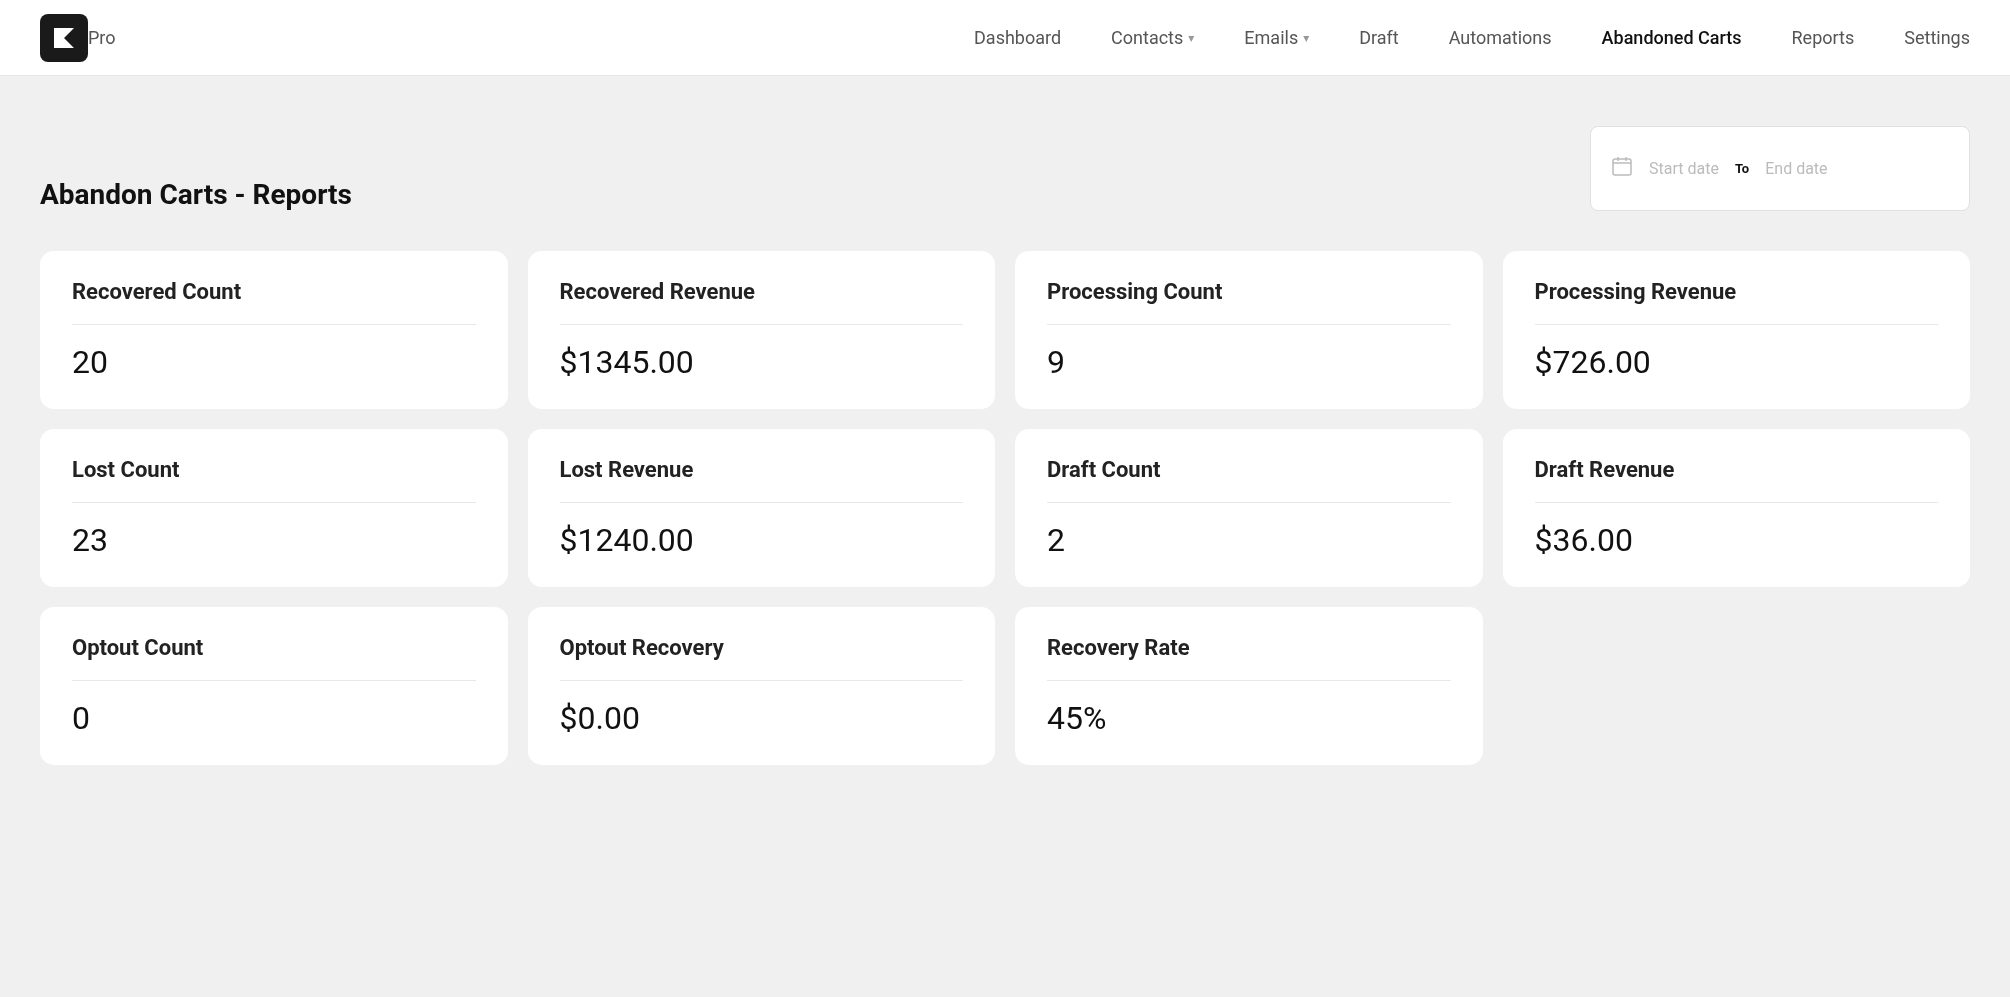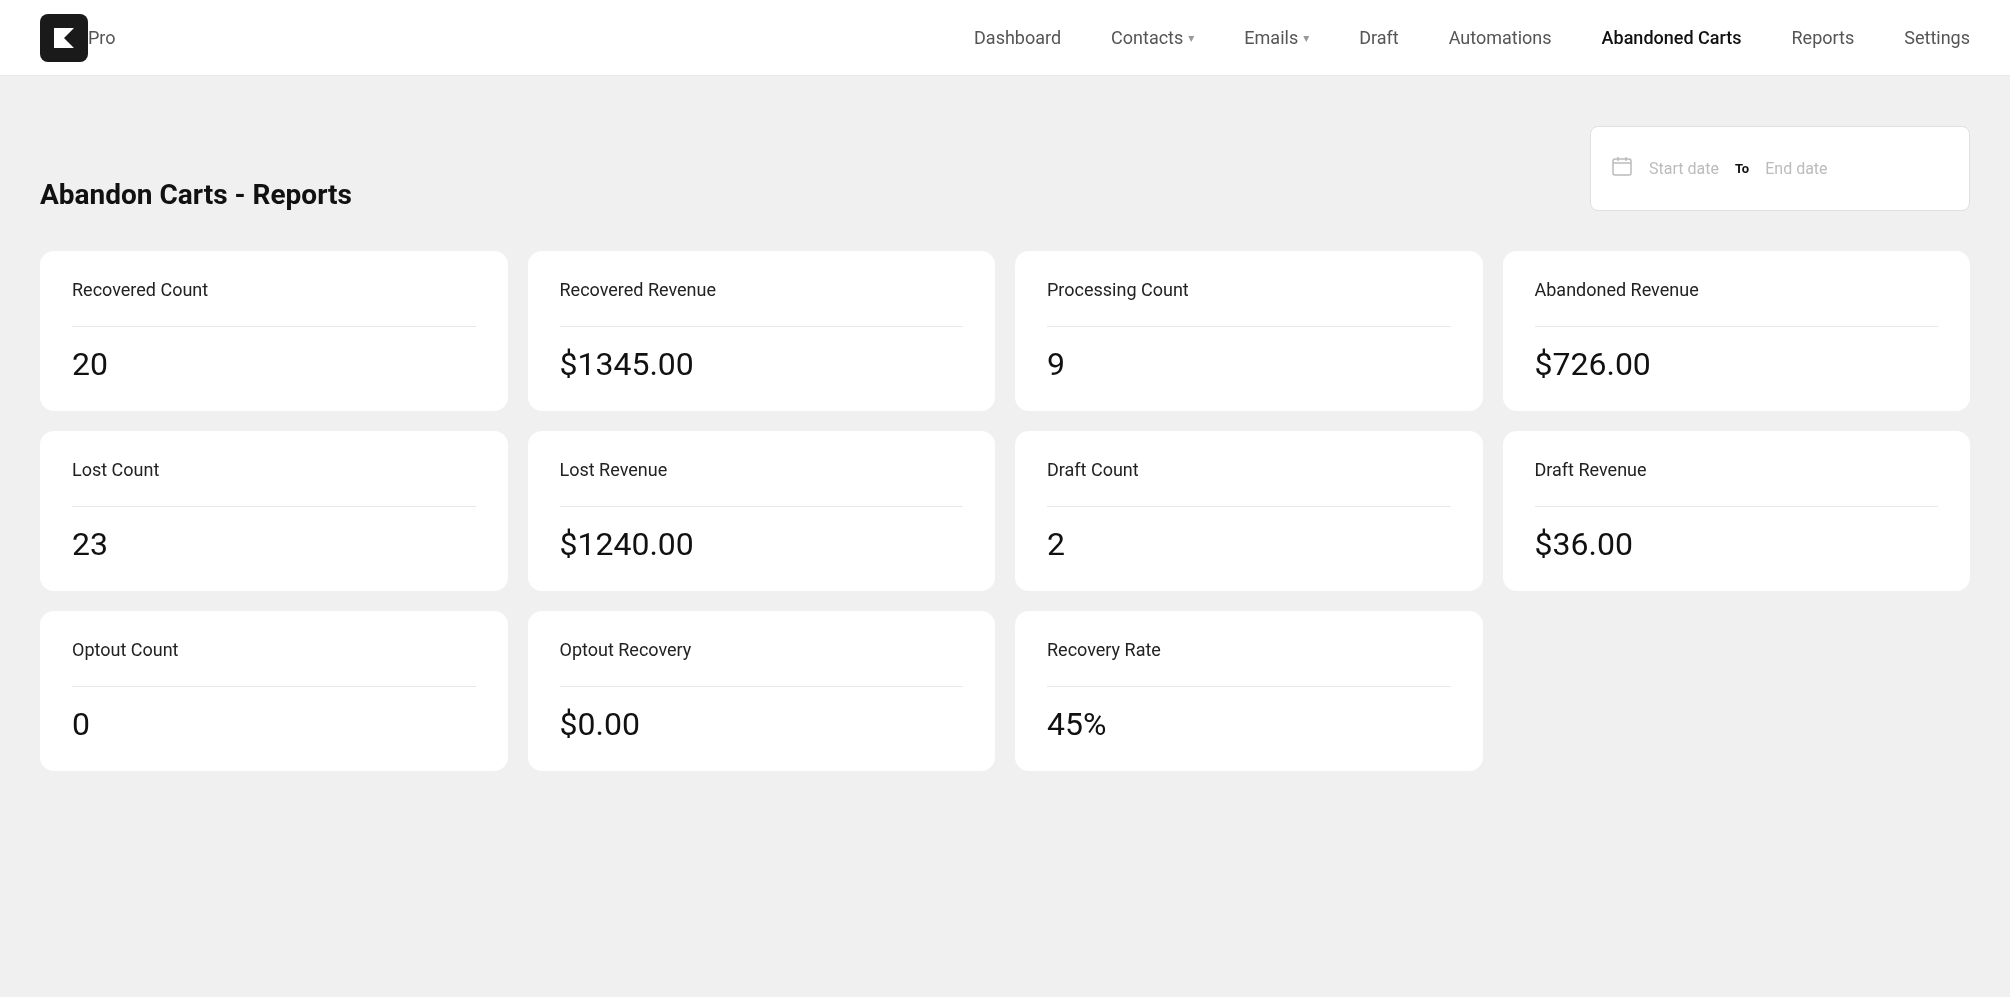--- a/index.html
+++ b/index.html
@@ -138,24 +138,24 @@
     .metric-card {
       background: #ffffff;
       border-radius: 14px;
       padding: 28px 32px;
       display: flex;
       flex-direction: column;
       gap: 0;
     }
 
     .metric-label {
-      font-size: 18px;
-      font-weight: 400;
+      font-size: 22px;
+      font-weight: 700;
       color: #222;
-      padding-bottom: 26px;
+      padding-bottom: 20px;
       border-bottom: 1px solid #e8e8e8;
       margin-bottom: 18px;
     }
 
     .metric-value {
       font-size: 32px;
       font-weight: 400;
       color: #111;
     }
 
@@ -238,21 +238,21 @@
       </div>
       <div class="metric-card">
         <div class="metric-label">Recovered Revenue</div>
         <div class="metric-value">$1345.00</div>
       </div>
       <div class="metric-card">
         <div class="metric-label">Processing Count</div>
         <div class="metric-value">9</div>
       </div>
       <div class="metric-card">
-        <div class="metric-label">Abandoned Revenue</div>
+        <div class="metric-label">Processing Revenue</div>
         <div class="metric-value">$726.00</div>
       </div>
     </div>
 
     <div class="metrics-grid">
       <div class="metric-card">
         <div class="metric-label">Lost Count</div>
         <div class="metric-value">23</div>
       </div>
       <div class="metric-card">

